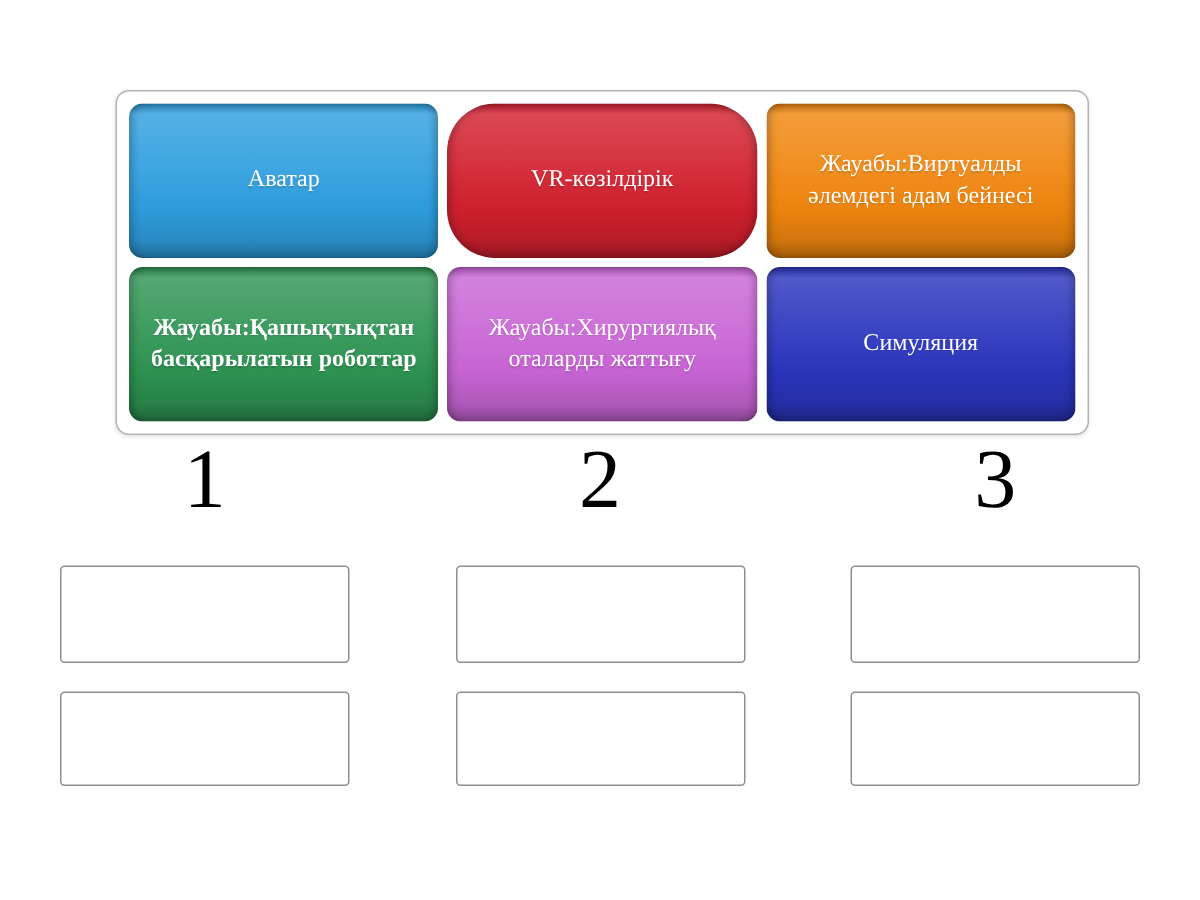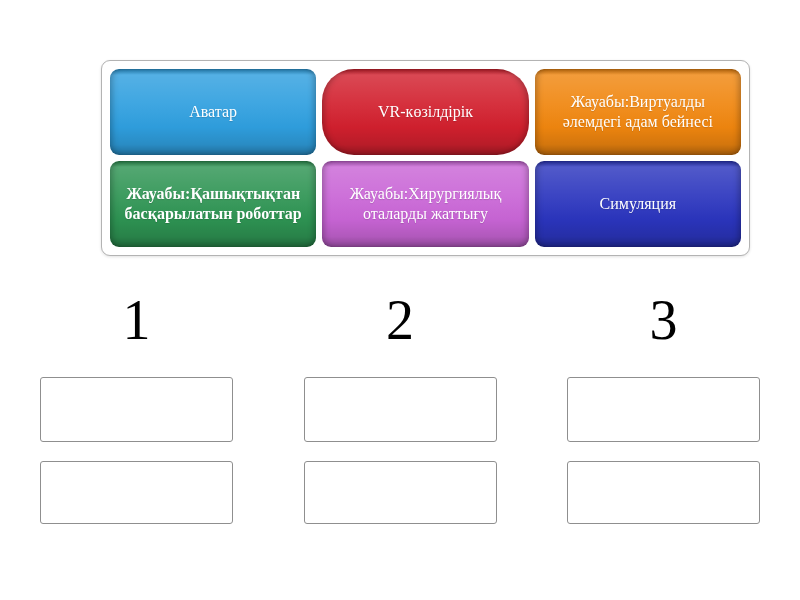--- a/index.html
+++ b/index.html
@@ -14,32 +14,31 @@
     font-family: "Liberation Serif", "DejaVu Serif", serif;
     overflow: hidden;
   }
 
   
   .tray {
     position: absolute;
     left: 77px;
     top: 60px;
     width: 649px;
-    height: 196px;
+    height: 230px;
     box-sizing: border-box;
     background: #ffffff;
     border: 1px solid #b3b3b3;
     border-radius: 9px;
     box-shadow: 0 1px 3px rgba(0,0,0,0.12);
     padding: 8px;
     display: grid;
     grid-template-columns: repeat(3, 1fr);
     grid-template-rows: repeat(2, 1fr);
     gap: 6px;
-    margin-left: 24px;
   }
 
   .tile {
     border-radius: 9px;
     display: flex;
     align-items: center;
     justify-content: center;
     text-align: center;
     color: #ffffff;
     font-size: 16px;

